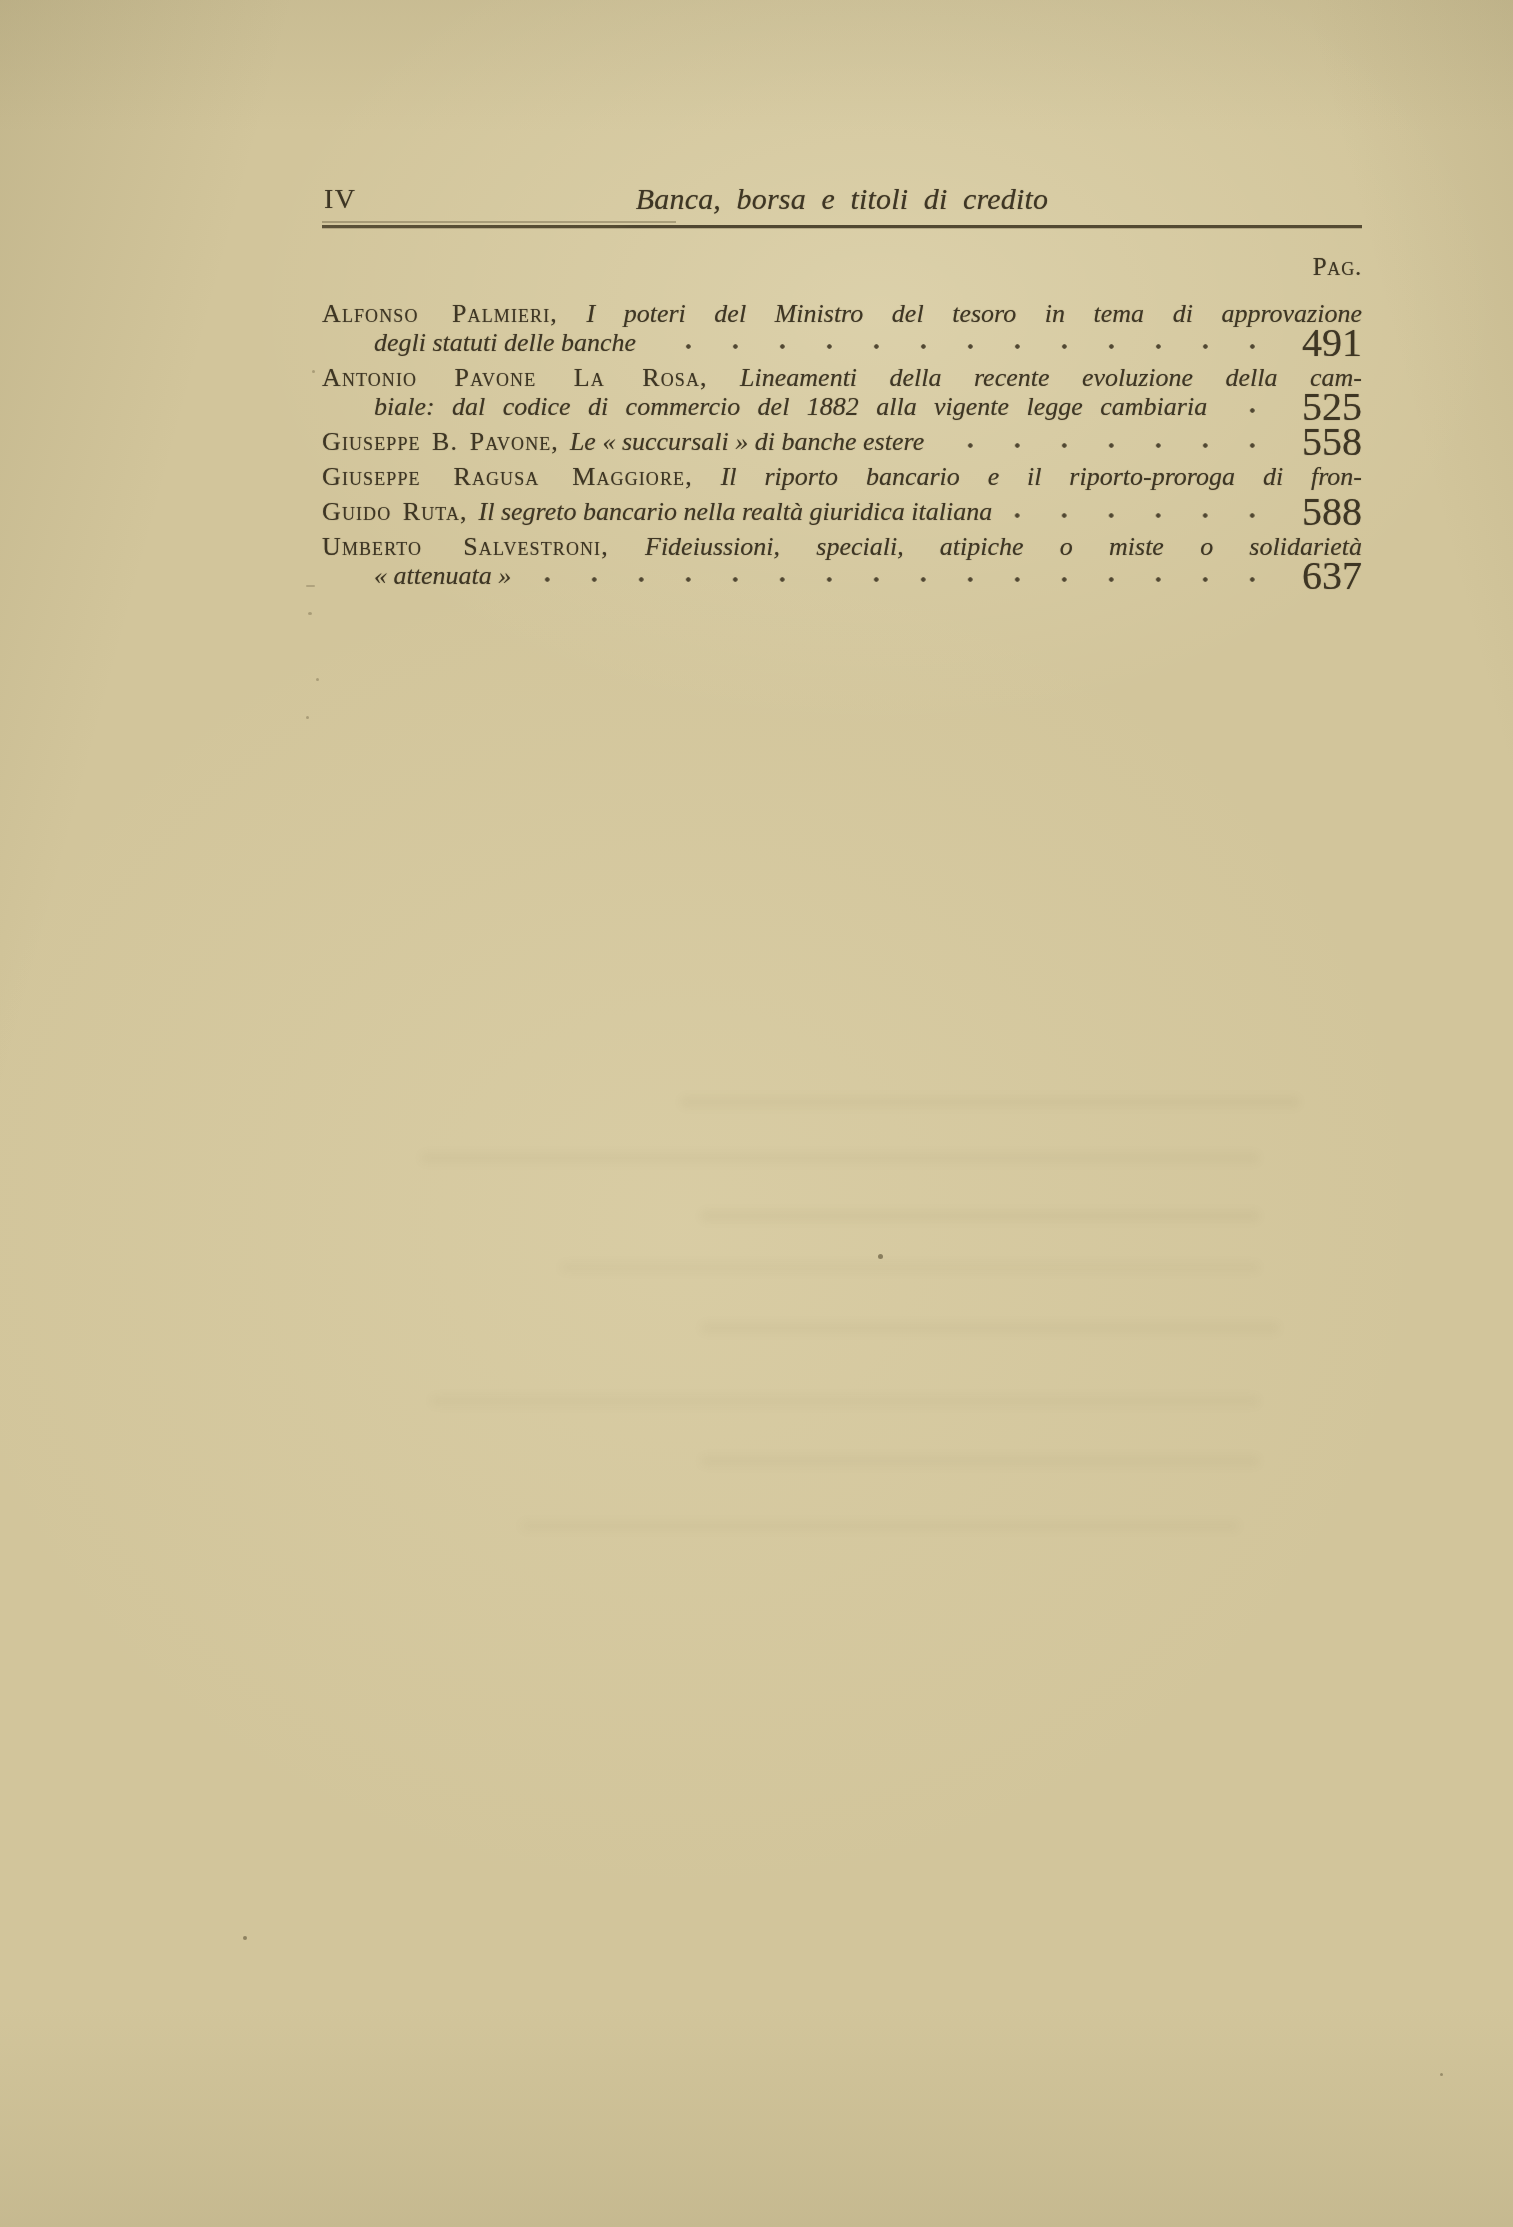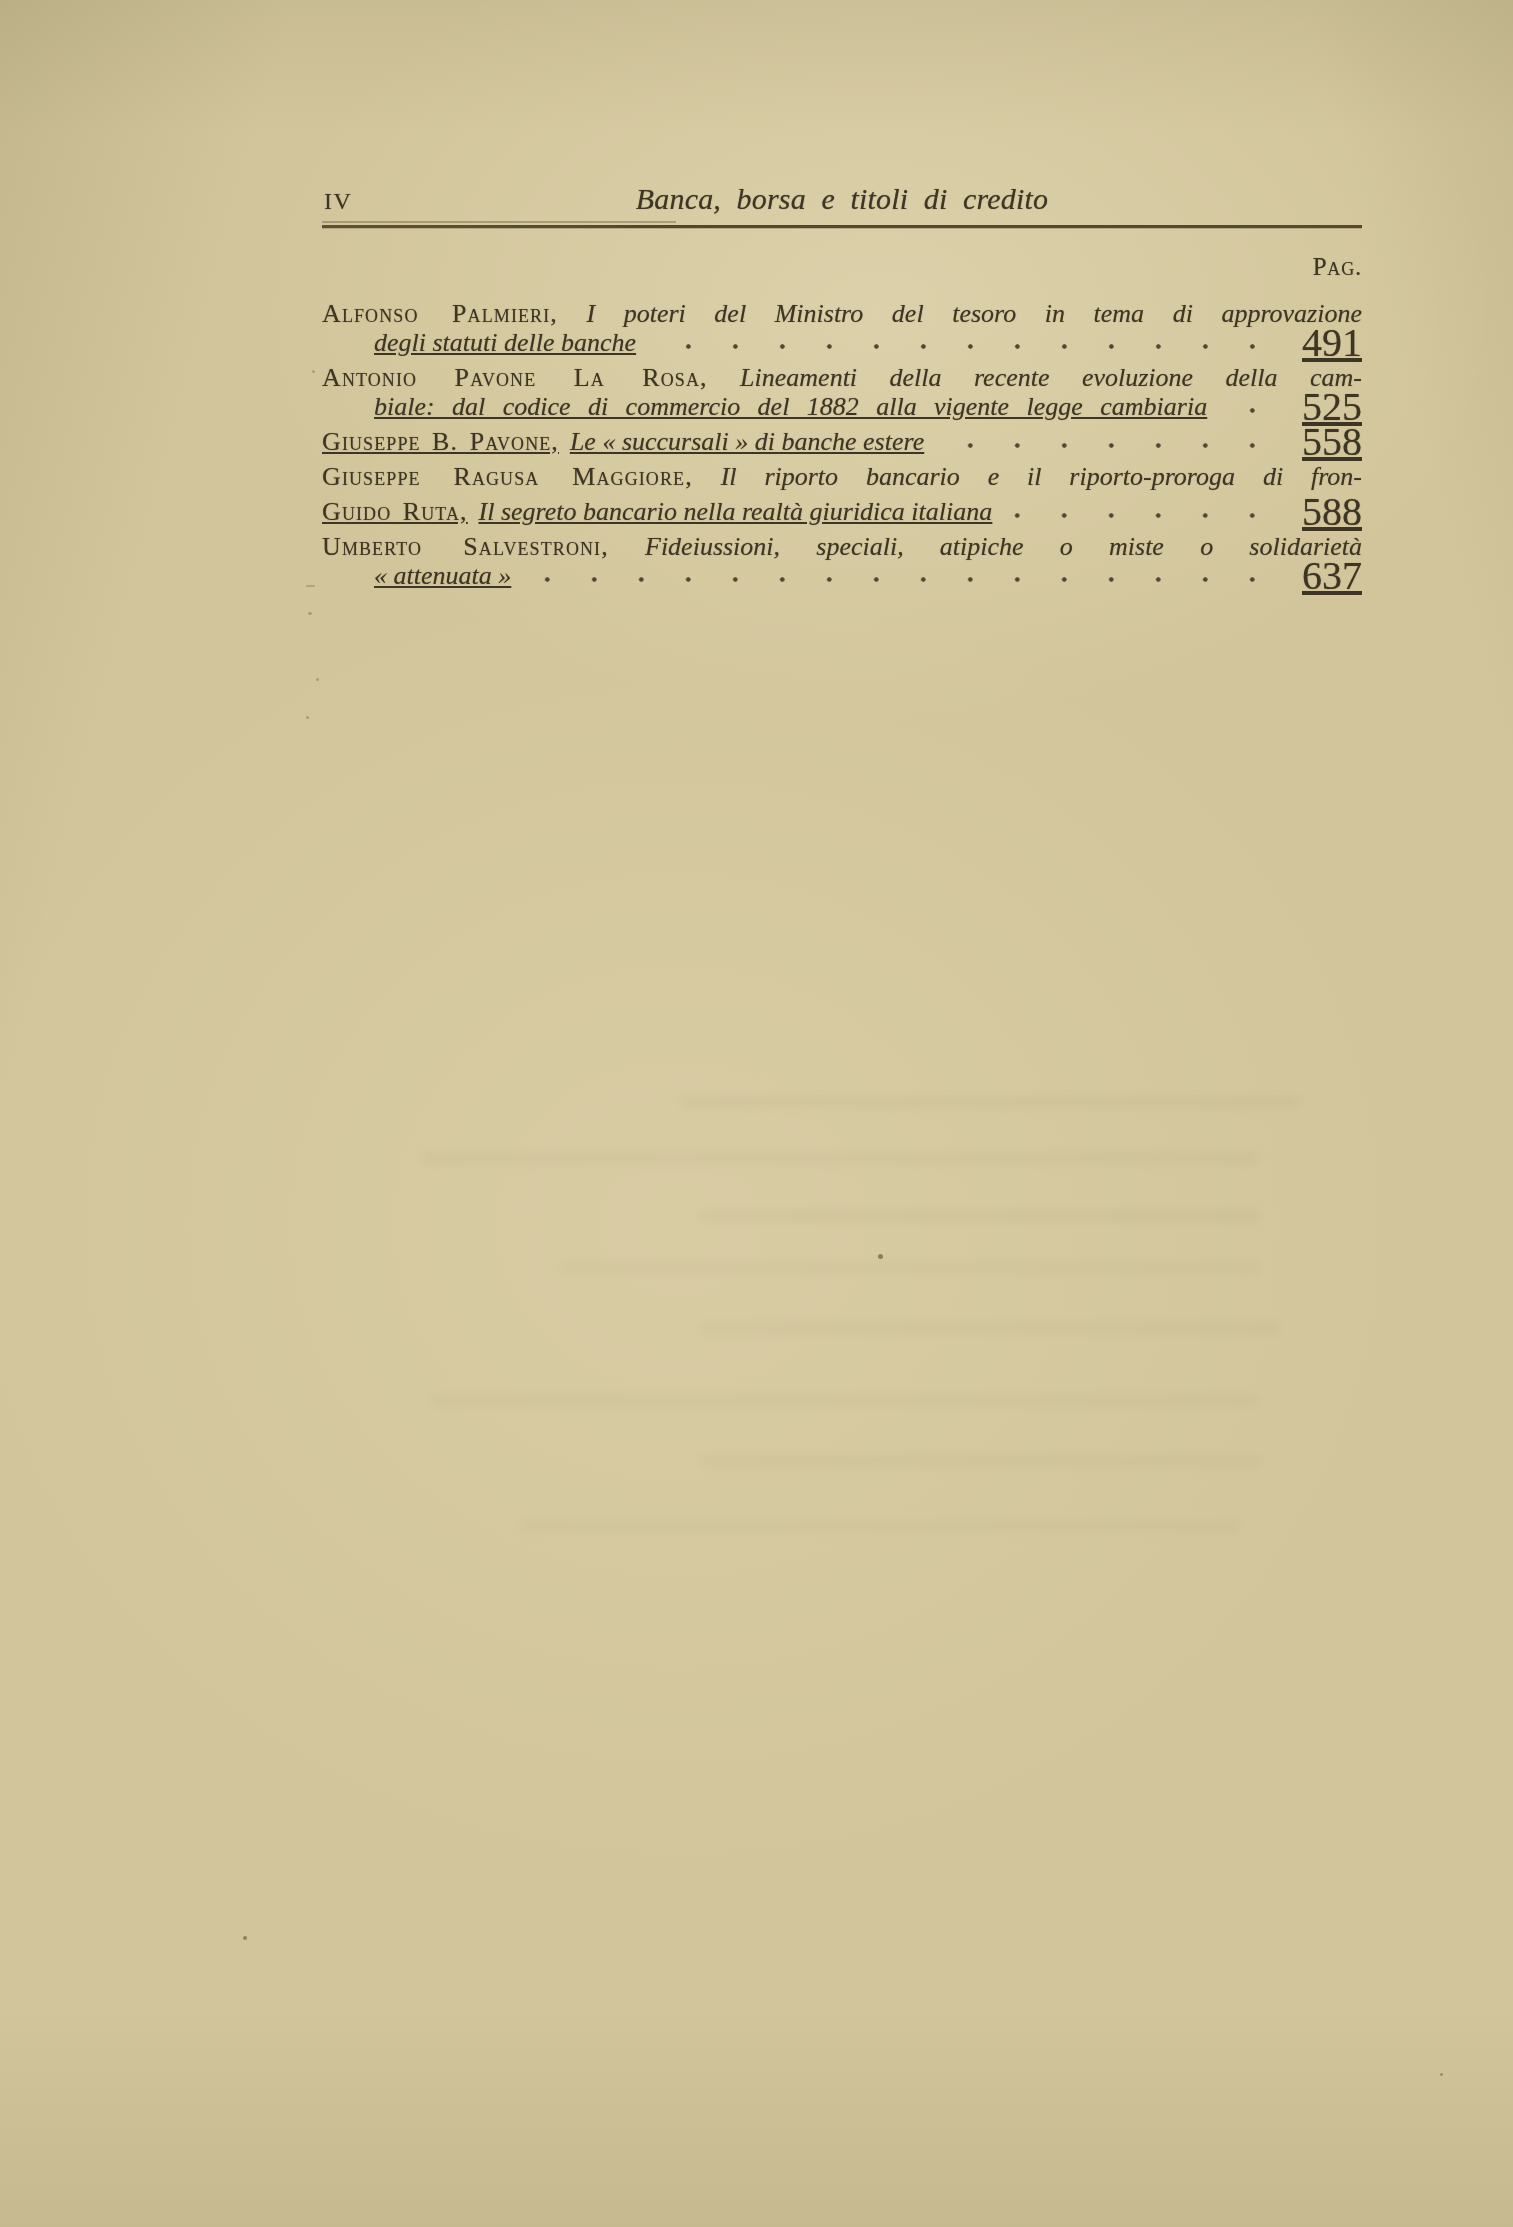--- a/index.html
+++ b/index.html
@@ -14,40 +14,40 @@
       linear-gradient(255deg, rgba(116,106,66,0.12), rgba(116,106,66,0) 10%),
       linear-gradient(0deg, rgba(110,100,62,0.12), rgba(110,100,62,0) 10%),
       linear-gradient(180deg, rgba(118,110,74,0.10), rgba(118,110,74,0) 6%);
     color:#3e3624;
   }
   .sheet{position:absolute;inset:0;}
   .content{position:absolute;left:322px;top:182px;width:1040px;}
 
   
   .runhead{position:relative;height:36px;}
-  .folio{position:absolute;left:2px;bottom:3px;font-size:24px;letter-spacing:1.5px;
+  .folio{position:absolute;left:2px;bottom:3px;font-size:28px;letter-spacing:1.5px;
          text-shadow:0 0 1px rgba(62,54,36,0.55);}
   .running-title{text-align:center;font-style:italic;font-size:30px;word-spacing:0.26em;
          letter-spacing:0.2px;text-shadow:0 0 1.1px rgba(62,54,36,0.6);}
   .rule{height:3px;margin-top:7px;position:relative;
         background:linear-gradient(90deg,#5b5138 0%,#554b32 28%,#4f4630 30%,#554b33 100%);
         box-shadow:0 1px 0 rgba(82,72,48,0.25);}
   .rule:before{content:"";position:absolute;left:0;top:-4px;width:34%;height:1.5px;
         background:rgba(84,73,47,0.35);}
 
   
   .pag-row{margin-top:25px;text-align:right;font-variant:small-caps;font-size:25px;
         letter-spacing:0.8px;text-shadow:0 0 1px rgba(62,54,36,0.55);}
 
   
   .entries{margin-top:18px;text-shadow:0 0 1.1px rgba(62,54,36,0.5);}
   .entry{margin-bottom:6px;}
   .tl{font-size:26px;line-height:29px;white-space:nowrap;}
   .just{text-align:justify;text-align-last:justify;}
-  .fl{display:flex;align-items:center;text-decoration:underline;}
+  .fl{display:flex;align-items:center;}
   .ind{padding-left:52px;}
   .sc{font-variant:small-caps;letter-spacing:1.1px;word-spacing:0.15em;}
   .fl > .sc{flex:none;margin-right:0.42em;}
   .it{font-style:italic;}
   .wide{word-spacing:0.42em;}
   .leader{flex:1 1 auto;min-width:34px;align-self:flex-end;height:7px;margin:0 22px 7px 18px;
         background-image:radial-gradient(circle, rgba(66,57,38,0.9) 1.9px, rgba(66,57,38,0) 2.6px);
         background-size:47px 7px;background-repeat:repeat-x;background-position:right center;}
   .pg{flex:none;width:64px;text-align:right;font-size:40px;line-height:29px;
         text-shadow:0 0 1px rgba(55,48,32,0.6);}

